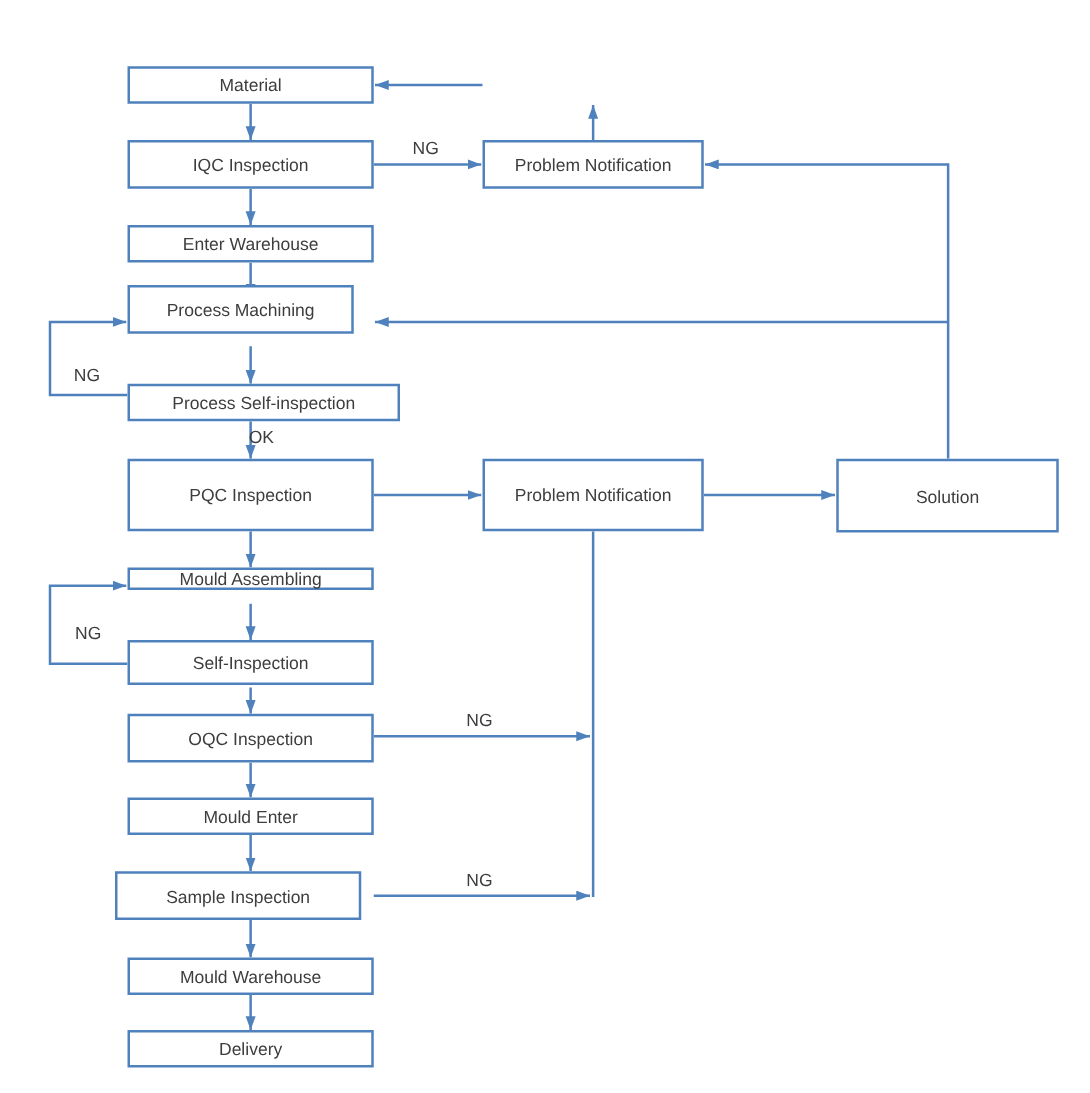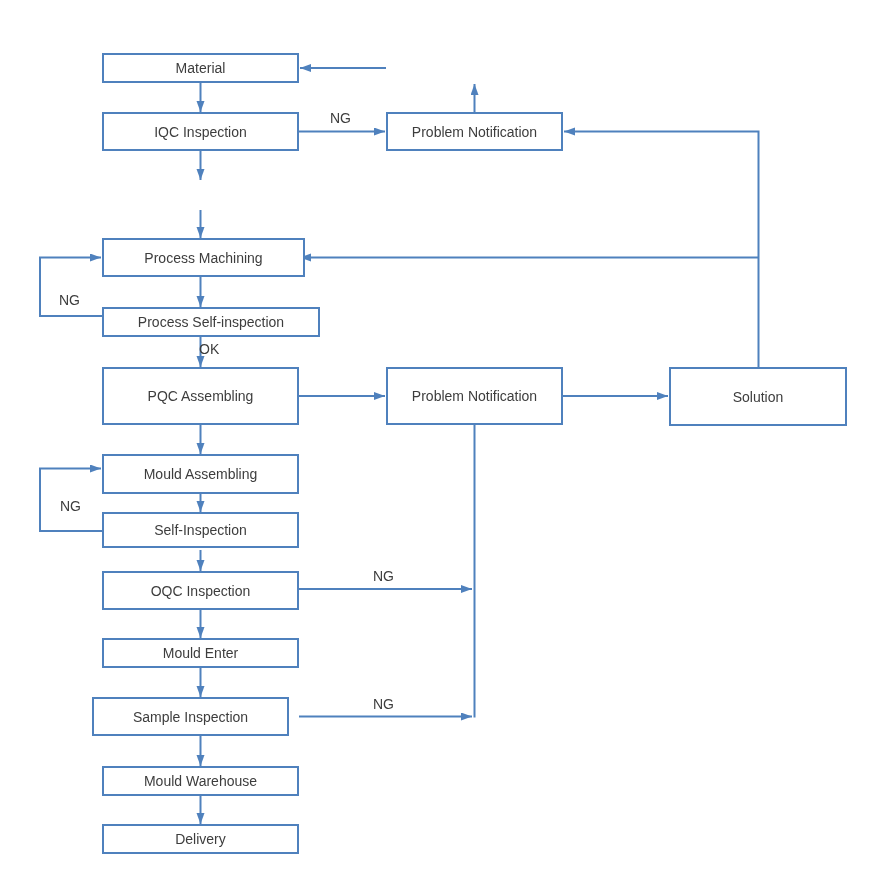--- a/index.html
+++ b/index.html
@@ -73,24 +73,25 @@
     <path d="M299,589 L472,589" marker-end="url(#arrow)"></path>
     <path d="M200.5,668 L200.5,697" marker-end="url(#arrow)"></path>
     <path d="M299,716.5 L472,716.5" marker-end="url(#arrow)"></path>
     <path d="M200.5,736 L200.5,766" marker-end="url(#arrow)"></path>
     <path d="M200.5,796 L200.5,824" marker-end="url(#arrow)"></path>
     <path d="M474.5,425 L474.5,717.5"></path>
   </svg>
 
   <div class="node" style="left:102px;top:112px;width:197px;height:39px">IQC Inspection</div>
   <div class="node" style="left:102px;top:53px;width:197px;height:30px">Material</div>
-  <div class="node" style="left:102px;top:238px;width:203px;height:39px">Process Machining</div>
+  <div class="node" style="left:102px;top:180px;width:197px;height:30px">Enter Warehouse</div>
+  <div class="node" style="left:102px;top:228px;width:181px;height:39px">Process Machining</div>
   <div class="node" style="left:102px;top:307px;width:218px;height:30px">Process Self-inspection</div>
-  <div class="node" style="left:102px;top:367px;width:197px;height:58px">PQC Assembling</div>
-  <div class="node" style="left:102px;top:454px;width:197px;height:40px">Mould Assembling</div>
+  <div class="node" style="left:102px;top:367px;width:197px;height:58px">PQC Inspection</div>
+  <div class="node" style="left:102px;top:454px;width:197px;height:18px">Mould Assembling</div>
   <div class="node" style="left:102px;top:512px;width:197px;height:36px">Self-Inspection</div>
   <div class="node" style="left:102px;top:571px;width:197px;height:39px">OQC Inspection</div>
   <div class="node" style="left:102px;top:638px;width:197px;height:30px">Mould Enter</div>
   <div class="node" style="left:92px;top:697px;width:197px;height:39px">Sample Inspection</div>
   <div class="node" style="left:102px;top:824px;width:197px;height:30px">Delivery</div>
   <div class="node" style="left:102px;top:766px;width:197px;height:30px">Mould Warehouse</div>
 
   <div class="node" style="left:386px;top:112px;width:177px;height:39px">Problem Notification</div>
   <div class="node" style="left:386px;top:367px;width:177px;height:58px">Problem Notification</div>
   <div class="node" style="left:669px;top:367px;width:178px;height:59px">Solution</div>

